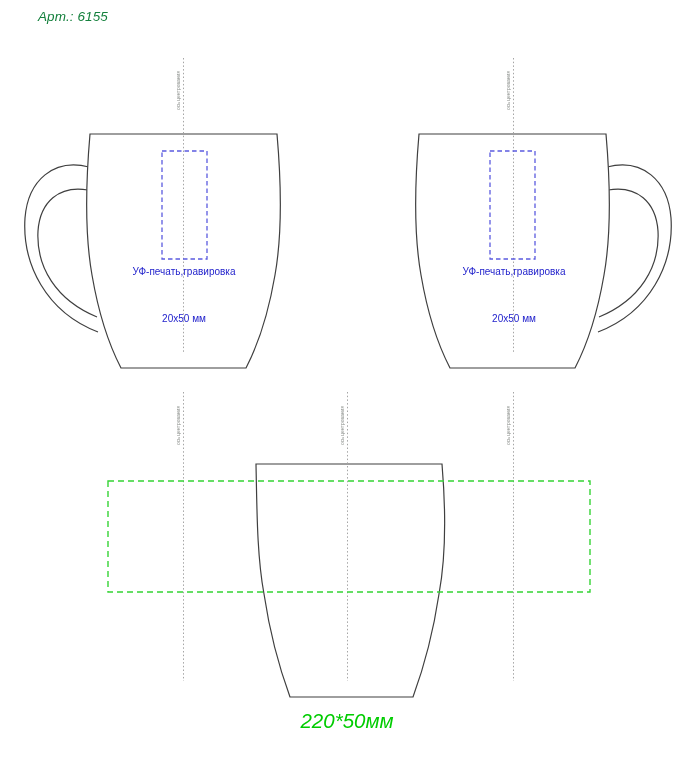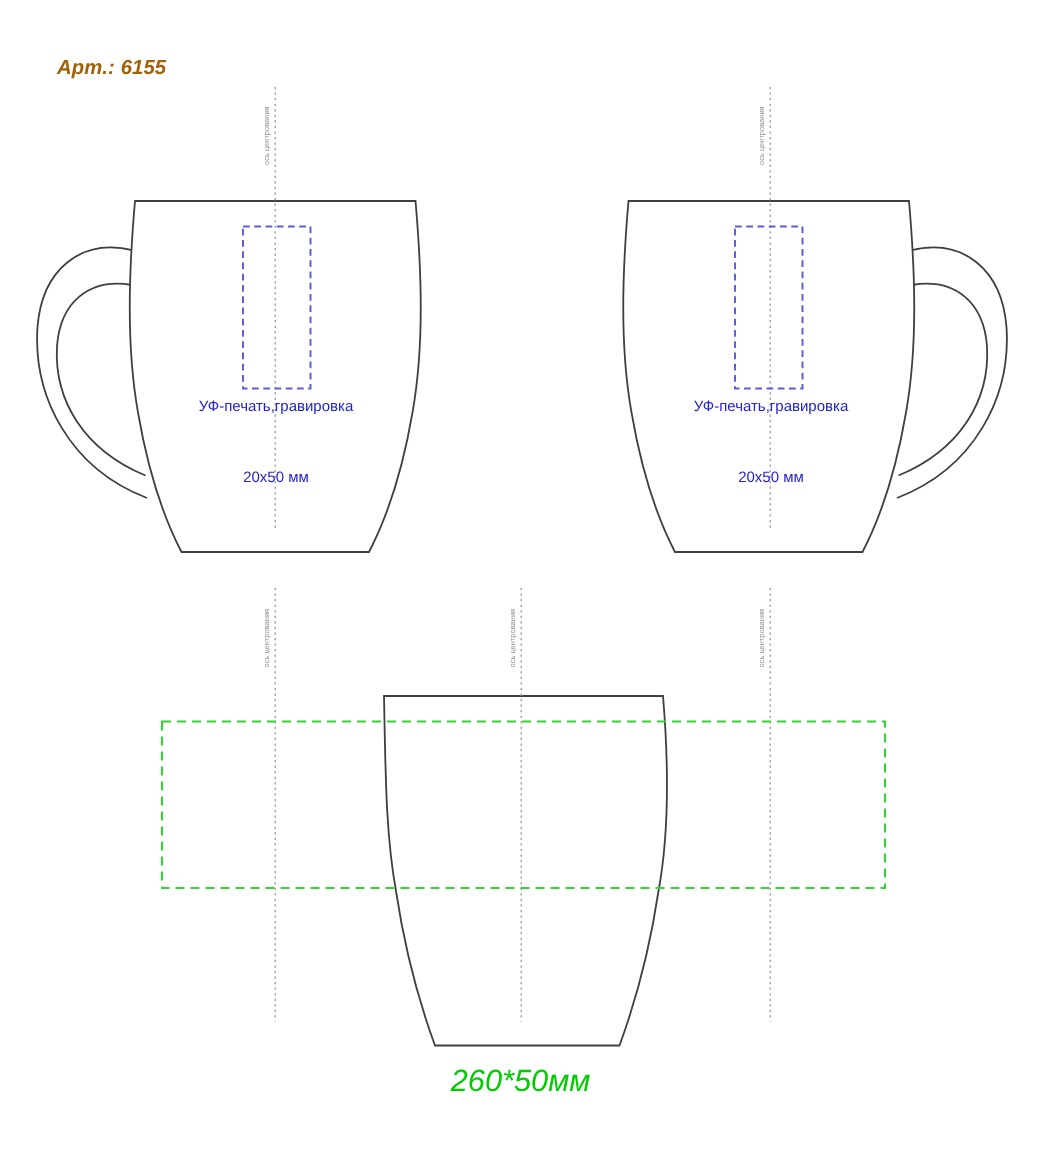--- a/index.html
+++ b/index.html
@@ -5,23 +5,23 @@
   html,body{margin:0;padding:0;background:#ffffff;}
   .page{
     position:relative;
     width:698px;height:776px;
     background:#ffffff;
     overflow:hidden;
     font-family:"Liberation Sans", sans-serif;
   }
   .hdr{
     position:absolute;left:38px;
-    font-style:italic;font-weight:bold;
-    font-size:13.5px;color:#a16207;
-    white-space:nowrap;letter-spacing:0.1px;margin-top:28px;
+    font-style:italic;font-weight:normal;
+    font-size:13.5px;color:#15803d;
+    white-space:nowrap;letter-spacing:0.1px;
   }
   .hdr.line1{top:9px;}
   .hdr.line2{top:25px;}
   svg.drawing{position:absolute;left:0;top:0;}
   .axis-label{
     position:absolute;
     width:9px;height:50px;
     writing-mode:vertical-rl;
     transform:rotate(180deg);
     font-size:5px;color:#8b8f8b;
@@ -90,16 +90,16 @@
   <div class="print-label" style="left:104px;">
     <div class="l1">УФ-печать,гравировка</div>
     <div class="l2">20x50 мм</div>
   </div>
   <div class="print-label" style="left:434px;">
     <div class="l1">УФ-печать,гравировка</div>
     <div class="l2">20x50 мм</div>
   </div>
 
   <div class="engrave-label">
-    <div>260*50мм</div>
+    <div>220*50мм</div>
   </div>
 
 </div>
 
 </body></html>

